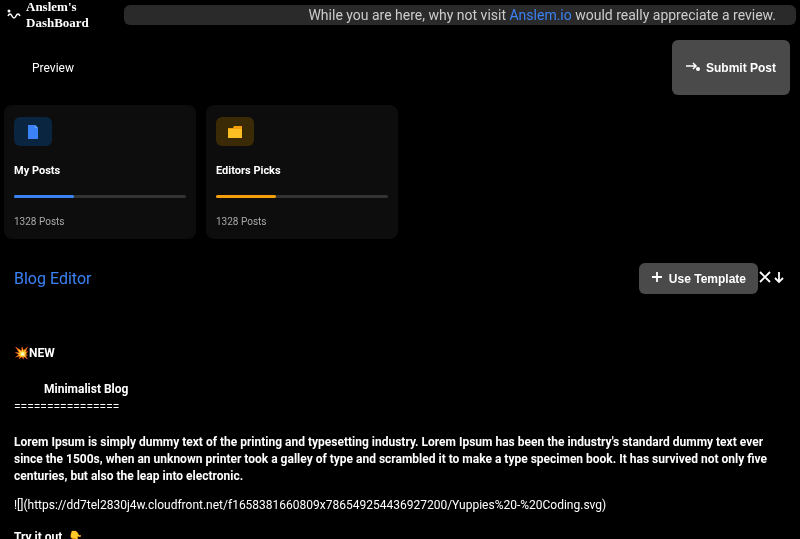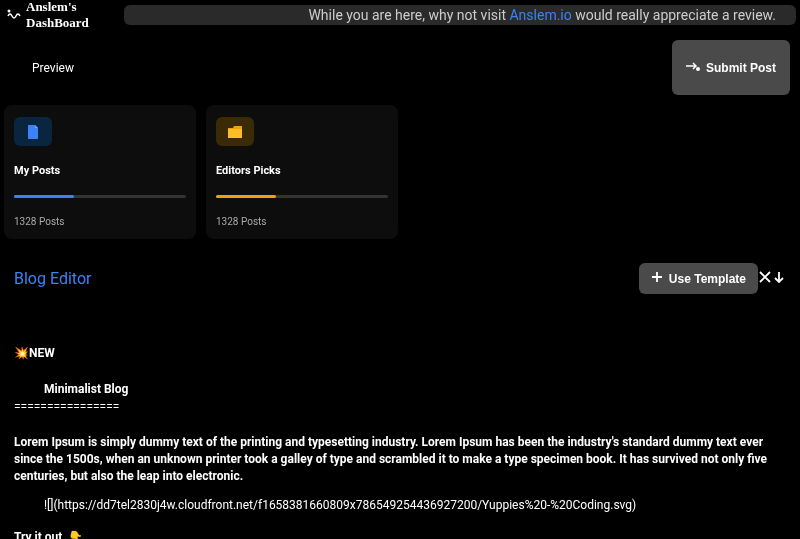--- a/index.html
+++ b/index.html
@@ -31,21 +31,21 @@
   .editor-title { color: #3b82f6; font-size: 16px; font-weight: 400; }
   .editor-actions { display: flex; align-items: center; }
   .tmpl-btn { background: #4a4a4a; color: #fff; border: none; border-radius: 6px; padding: 8px 12px; font-size: 12px; font-weight: bold; display: flex; align-items: center; gap: 6px; cursor: pointer; }
   .icon-btn { cursor: pointer; color: #fff; }
   
   .editor-body { margin-top: 50px; font-size: 12px; line-height: 1.5; }
   .new-badge { font-weight: bold; }
   .section-title { margin-top: 18px; font-weight: bold; padding-left: 30px; }
   .underline { letter-spacing: 0; color: #fff; margin-top: 0; }
   .body-text { margin-top: 18px; line-height: 1.4; font-weight: bold; }
-  .img-ref { margin-top: 12px; margin-left: 30px; }
+  .img-ref { margin-top: 12px; }
   .try-it { margin-top: 14px; font-weight: bold; }
   .try-ul { margin-top: 0; }
 </style>
 </head>
 <body>
 
 <div class="topbar">
   <div class="logo">
     <span>
       <svg width="16" height="14" viewBox="0 0 16 14">

